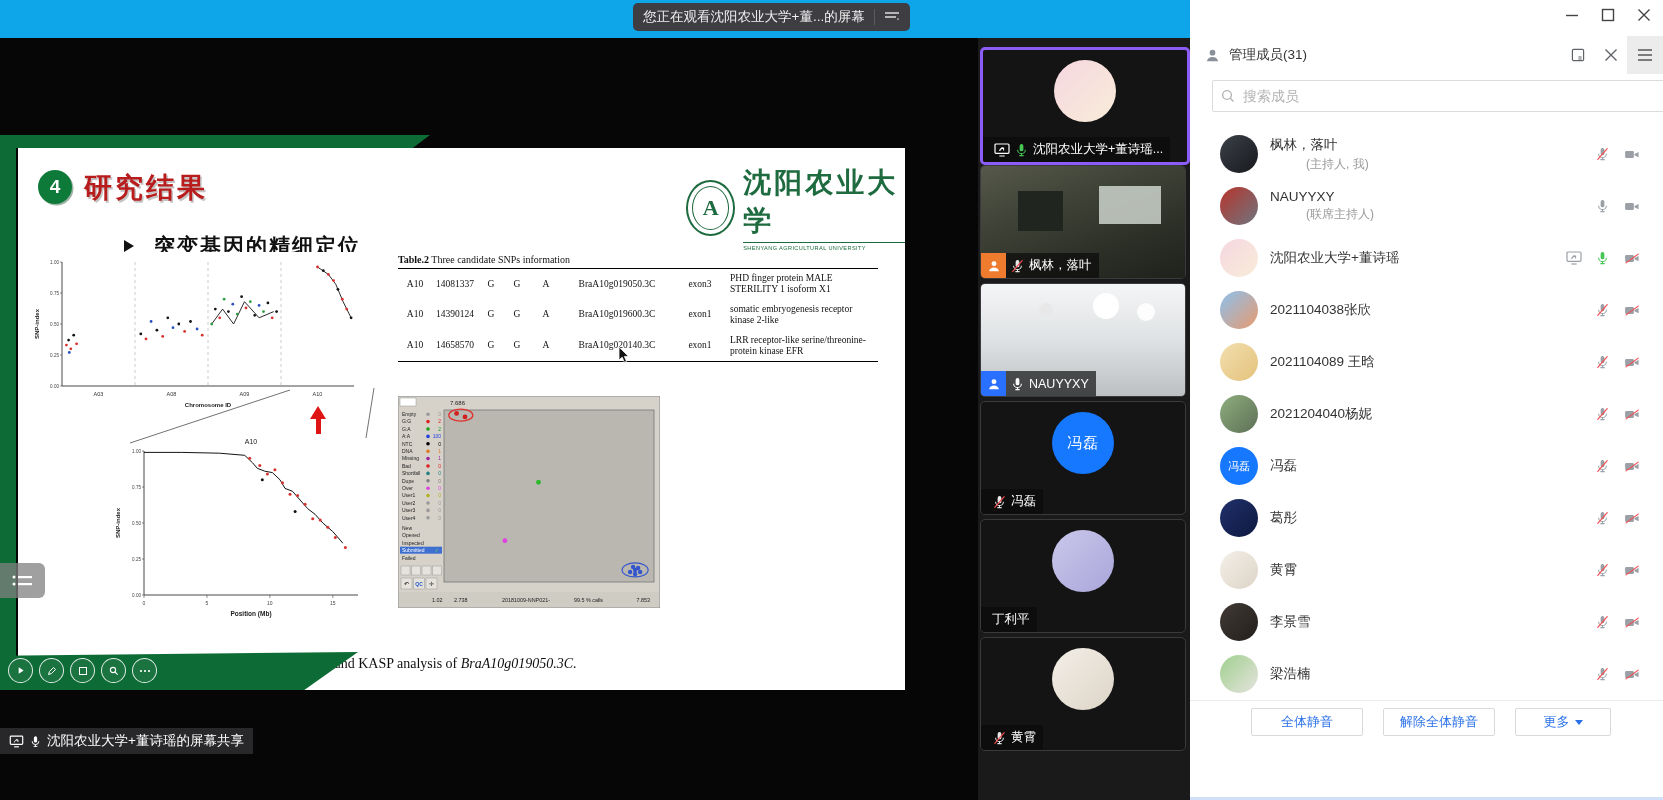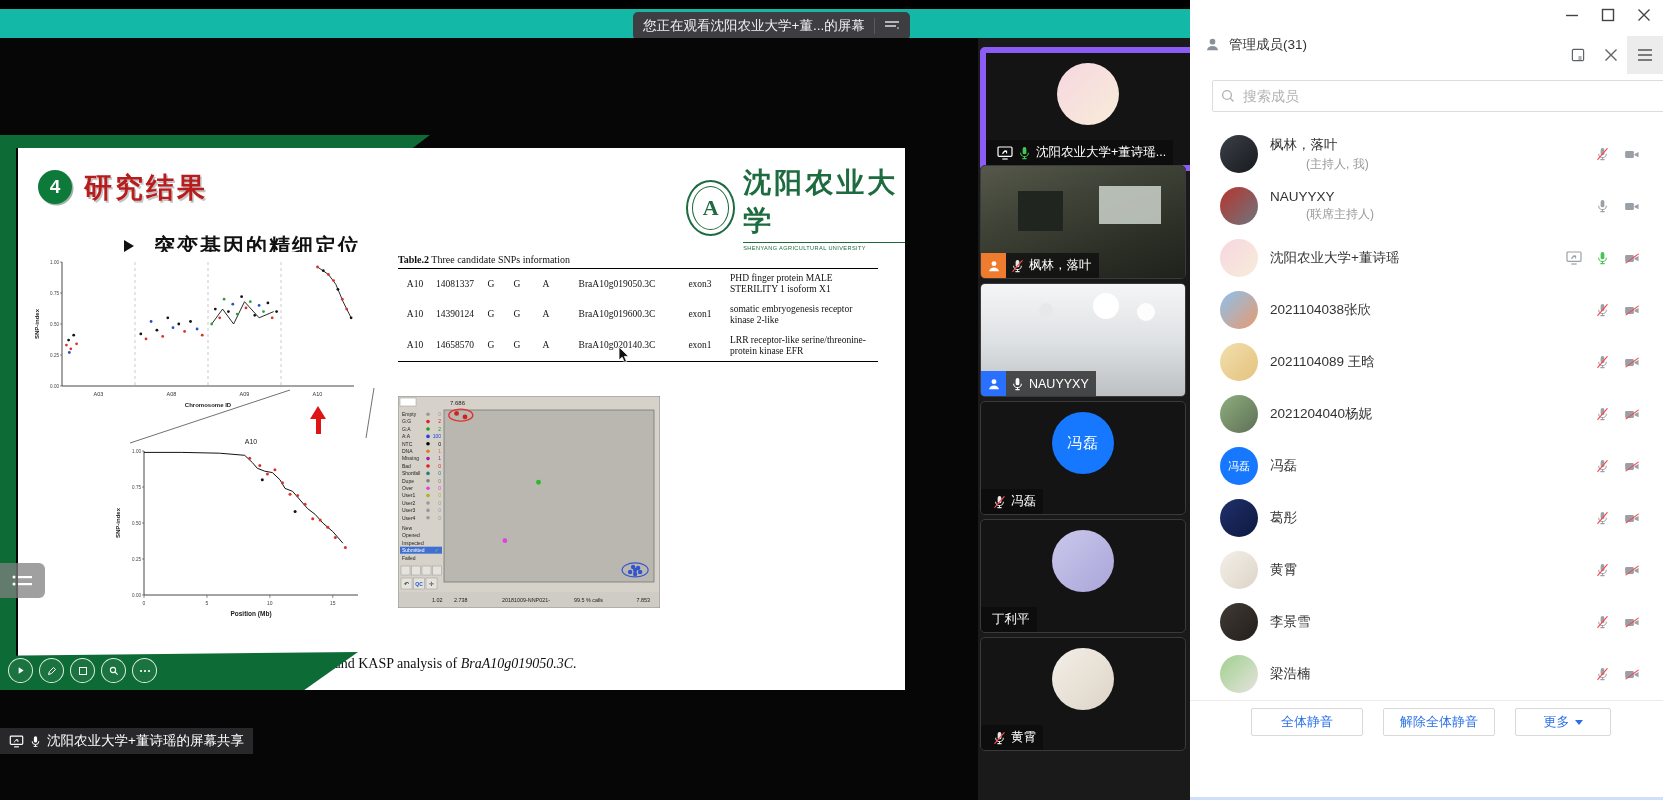--- a/index.html
+++ b/index.html
@@ -1,19 +1,19 @@
 <!DOCTYPE html>
 <html><head>
 <meta charset="utf-8">
 <style>
   html,body{margin:0;padding:0;}
   body{width:1663px;height:800px;position:relative;overflow:hidden;background:#000;
        font-family:"Liberation Sans","DejaVu Sans",sans-serif;-webkit-font-smoothing:antialiased;}
   
-  .topstrip{position:absolute;left:0;top:0;width:1190px;height:38px;background:#14b8a6;margin-top:9px;}
+  .topstrip{position:absolute;left:0;top:0;width:1190px;height:38px;background:#0ea5e9;}
   .title-pill{position:absolute;left:633px;top:3px;height:28px;background:#3d3d42;border-radius:5px;
               display:flex;align-items:center;padding:0 10px;color:#f0f0f0;font-size:13.5px;}
   .pill-div{width:1px;height:16px;background:#5a5a60;margin:0 9px;}
   
   .stage{position:absolute;left:0;top:38px;width:978px;height:762px;background:#060606;}
   .deco{position:absolute;background:#0d6b35;}
   .deco-left{left:0;top:97px;width:16px;height:555px;}
   .deco-top{left:0;top:97px;width:430px;height:13px;clip-path:polygon(0 0,100% 0,96% 100%,0 100%);}
   .deco-tr{left:858px;top:110px;width:47px;height:72px;clip-path:polygon(100% 0,100% 100%,0 0);}
   .deco-br{left:838px;top:562px;width:67px;height:90px;clip-path:polygon(100% 0,100% 100%,16% 100%);}
@@ -64,21 +64,21 @@
   .pc{width:23px;height:23px;border-radius:50%;border:1.5px solid rgba(255,255,255,.85);
       display:flex;align-items:center;justify-content:center;background:rgba(255,255,255,.06);}
   .side-tool{position:absolute;left:0;top:525px;width:45px;height:35px;background:rgba(128,128,128,.75);
              border-radius:0 6px 6px 0;display:flex;align-items:center;justify-content:center;}
   .share-banner{position:absolute;left:0;top:690px;height:26px;display:flex;align-items:center;gap:5px;
                 padding:0 9px;background:#28282b;color:#fff;font-size:13.5px;}
   
   .thumbcol{position:absolute;left:978px;top:38px;width:212px;height:762px;background:#1a1a1b;}
   .thumb{position:absolute;left:2px;width:204px;height:112px;background:#141415;border:1px solid #3a3a3c;
          border-radius:5px;overflow:hidden;}
-  .thumb.active{border:6px solid #8b5cf6;}
+  .thumb.active{border:3px solid #8b5cf6;}
   .thumb-bg{position:absolute;inset:0;}
   .photo-classroom{background:linear-gradient(160deg,#55584a 0%,#3f4337 35%,#2c2f26 70%,#1f221b 100%);}
   .photo-classroom::before{content:"";position:absolute;left:58%;top:18%;width:30%;height:34%;background:#cdd3cb;opacity:.85;}
   .photo-classroom::after{content:"";position:absolute;left:18%;top:22%;width:22%;height:36%;background:#20251f;}
   .photo-office{background:linear-gradient(180deg,#f4f5f6 0%,#dfe2e4 50%,#bcc0c3 100%);}
   .photo-office::before{content:"";position:absolute;left:55%;top:8%;width:26px;height:26px;border-radius:50%;
                         background:#fff;box-shadow:40px 6px 0 -4px #fdfdfd,-60px 4px 0 -6px #e8e8e8;}
   .thumb-avatar{position:absolute;left:50%;top:10px;transform:translateX(-50%);width:62px;height:62px;
                 border-radius:50%;display:flex;align-items:center;justify-content:center;color:#fff;
                 font-size:15px;letter-spacing:1px;}
@@ -86,21 +86,21 @@
                background:rgba(10,10,10,.68);height:25px;padding:0 7px 0 0;color:#fff;font-size:12.5px;
                white-space:nowrap;}
   .thumb-label .nm{overflow:hidden;text-overflow:ellipsis;max-width:150px;}
   .badge{width:25px;height:25px;display:flex;align-items:center;justify-content:center;flex:0 0 auto;}
   .badge.host{background:#ee7b2e;} .badge.cohost{background:#2970ff;}
   .lpad{width:7px;flex:0 0 auto;}
   
   .panel{position:absolute;left:1190px;top:0;width:473px;height:800px;background:#fff;color:#333;}
   .panel::after{content:"";position:absolute;left:0;right:0;bottom:0;height:3px;background:#cfe0f8;}
   .winctl{position:absolute;top:8px;right:12px;display:flex;gap:22px;align-items:center;}
-  .phead{position:absolute;left:0;top:36px;width:100%;height:38px;display:flex;}
+  .phead{position:absolute;left:0;top:36px;width:100%;height:38px;display:flex;align-items:center;}
   .phead .ttl{font-size:13.5px;color:#333;margin-left:8px;}
   .phead-icons{margin-left:auto;display:flex;align-items:center;}
   .ph-ic{padding:0 9px;display:flex;align-items:center;}
   .ph-burger{width:36px;height:38px;background:#ececec;display:flex;align-items:center;justify-content:center;}
   .searchbox{position:absolute;left:22px;top:80px;width:436px;height:30px;border:1px solid #dcdcdc;border-radius:2px;
              display:flex;align-items:center;padding:0 8px;gap:6px;background:#fff;}
   .searchbox input{border:none;outline:none;flex:1;font-size:14px;color:#333;font-family:inherit;}
   .searchbox input::placeholder{color:#b4b4b4;}
   .mlist{position:absolute;left:0;top:128px;width:100%;height:572px;overflow:hidden;}
   .m-row{display:flex;align-items:center;height:52px;padding:0 22px 0 30px;}

